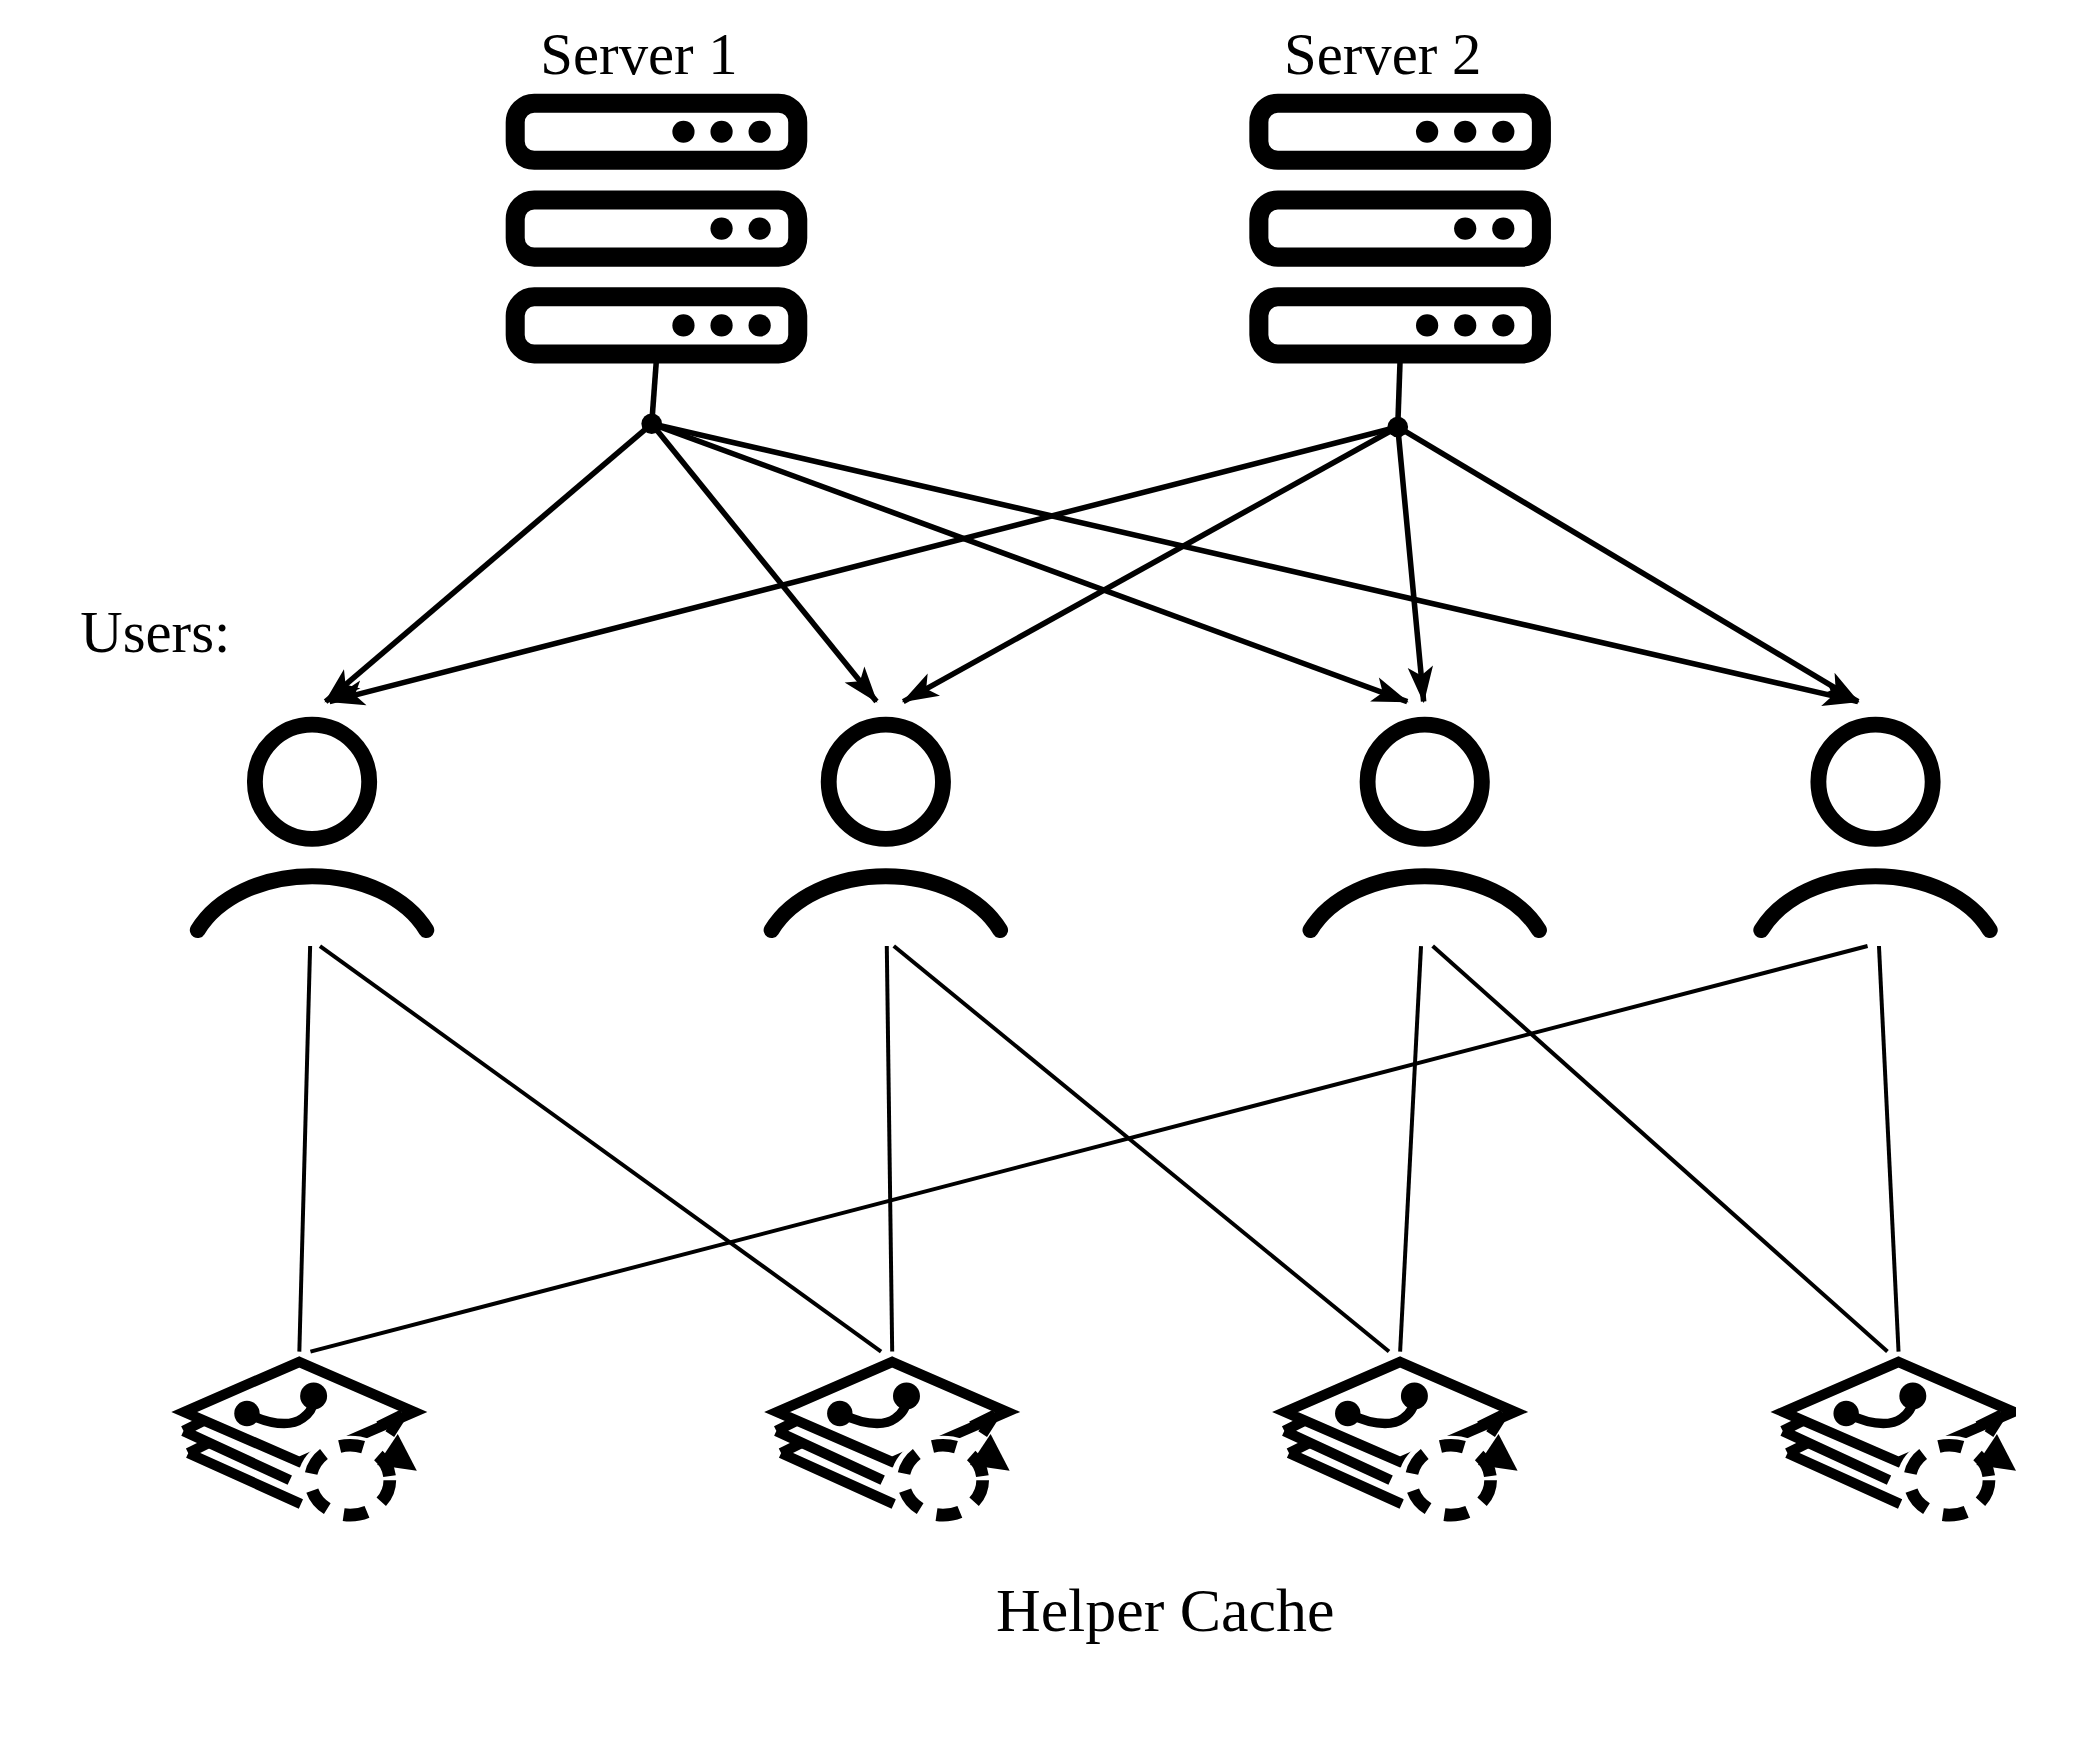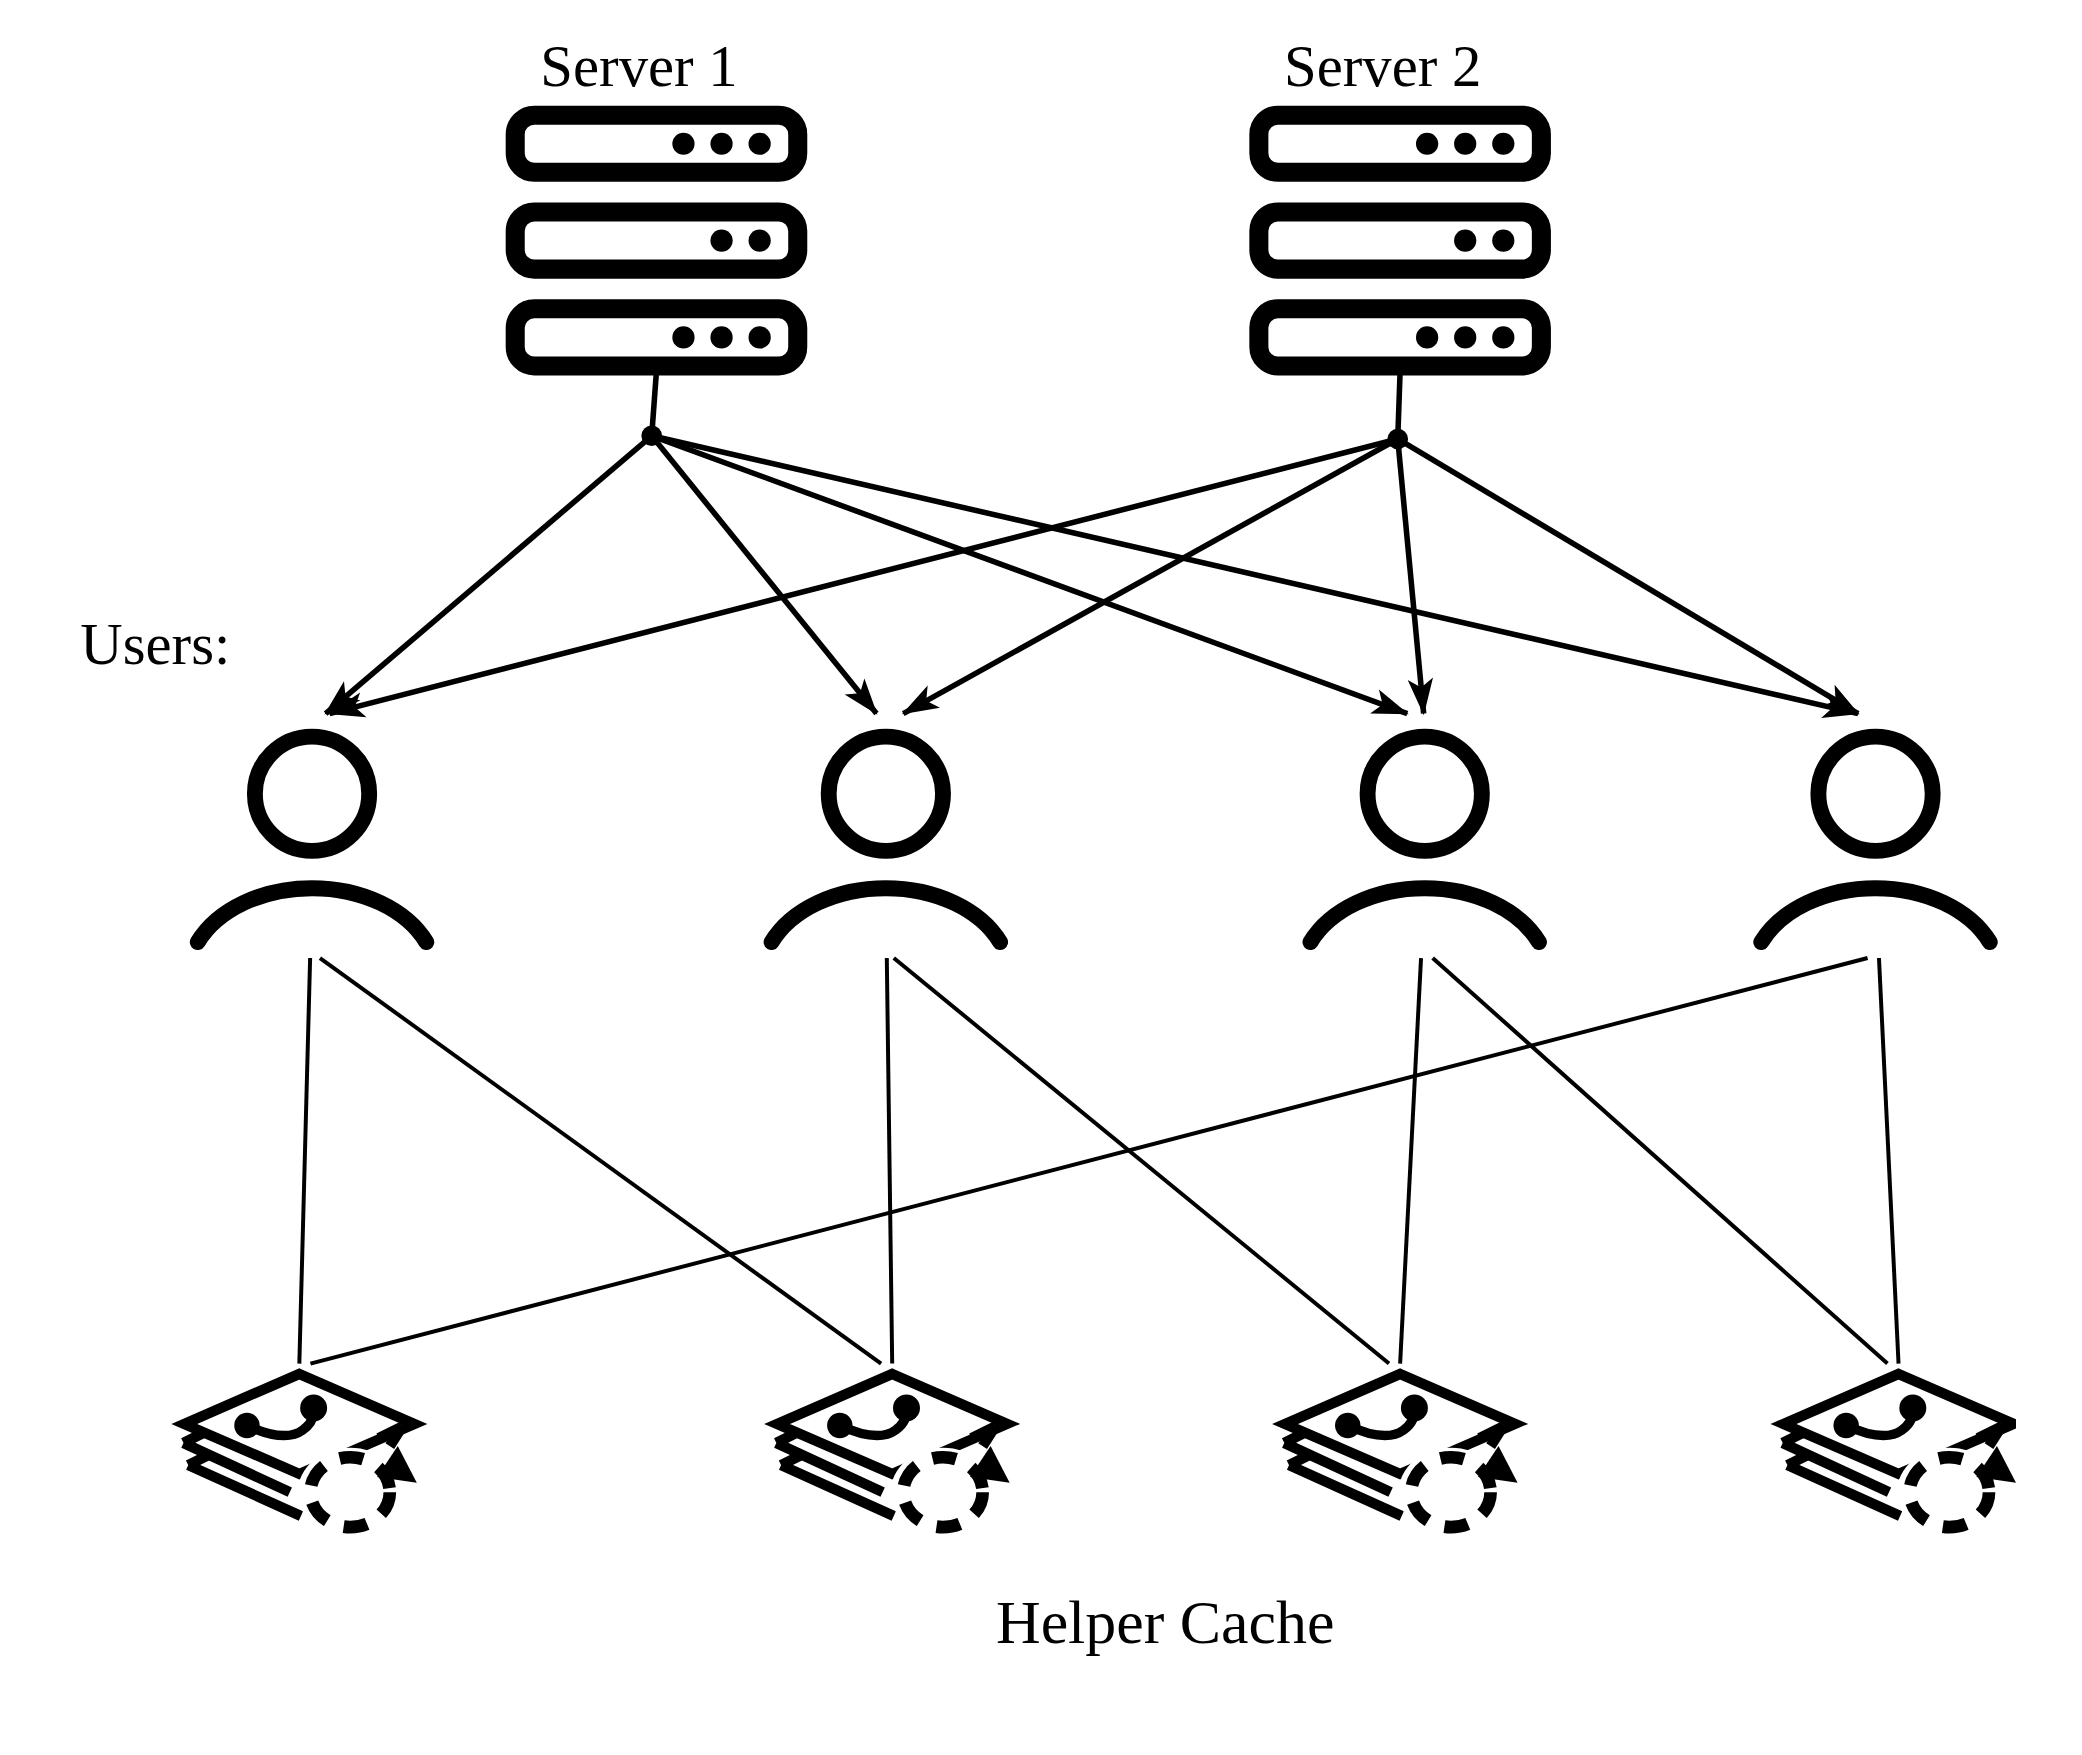--- a/index.html
+++ b/index.html
@@ -1,16 +1,16 @@
 <!DOCTYPE html>
 <html style="font-size:13.6px"><head>
 <meta charset="utf-8">
 <style>
   html,body{margin:0;padding:0;background:#ffffff;}
-  .stage{width:1950px;max-width:100%;margin:12px auto;}
+  .stage{width:1950px;max-width:100%;margin:0 auto;}
   svg{display:block;width:100%;height:auto;background:#ffffff;}
   .lbl{font-family:"Liberation Serif","DejaVu Serif",serif;font-size:74px;fill:#000;}
   .lbl-big{font-size:78px;}
 </style>
 </head>
 <body>
 
 <div class="stage">
 <svg viewBox="0 0 2457 2071" xmlns="http://www.w3.org/2000/svg">
   <defs>

